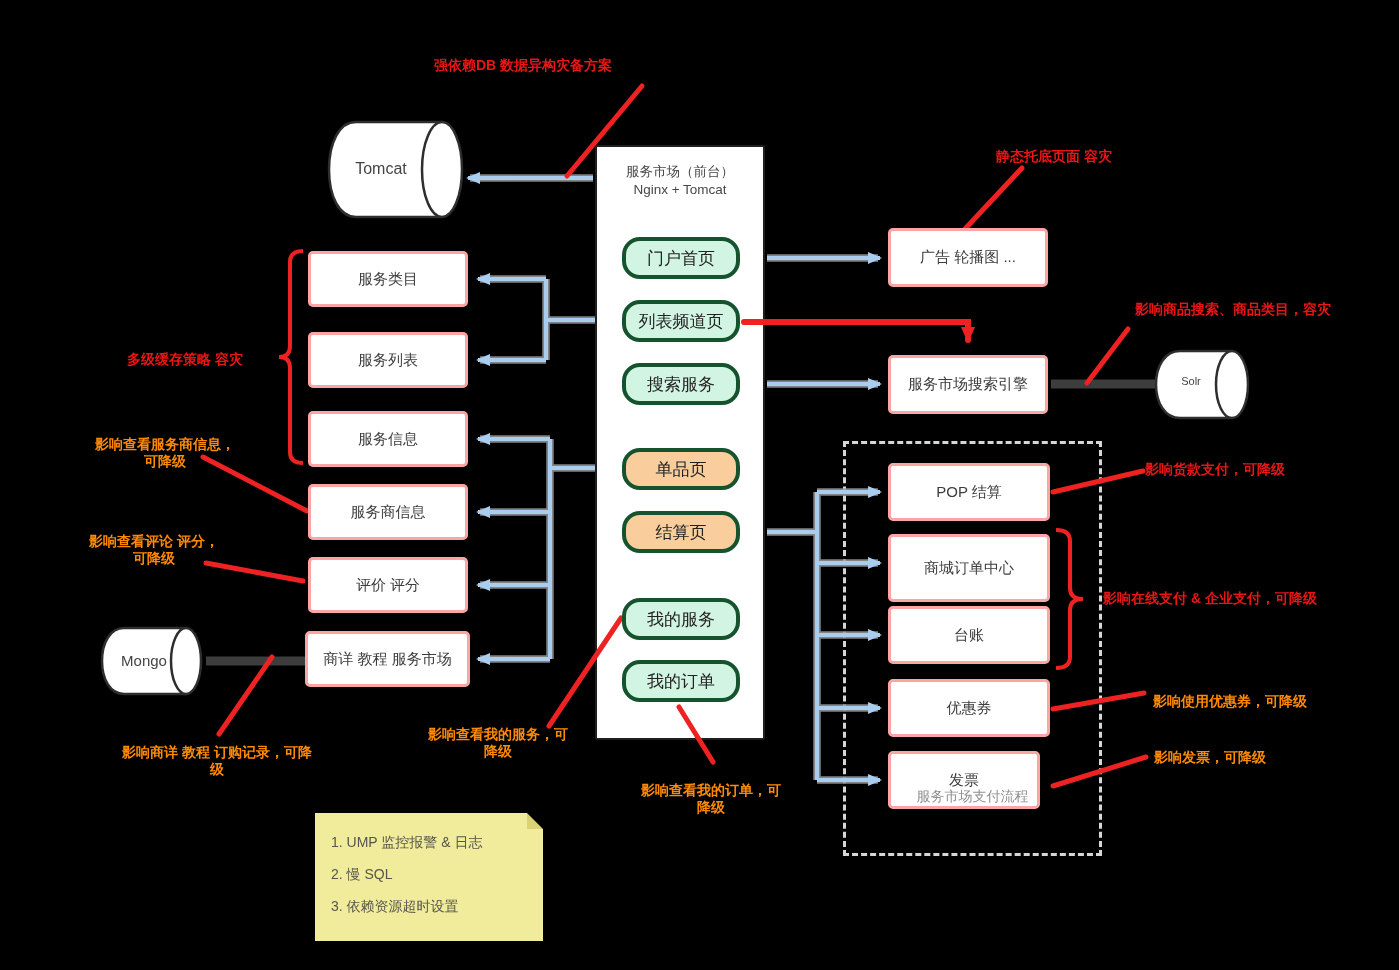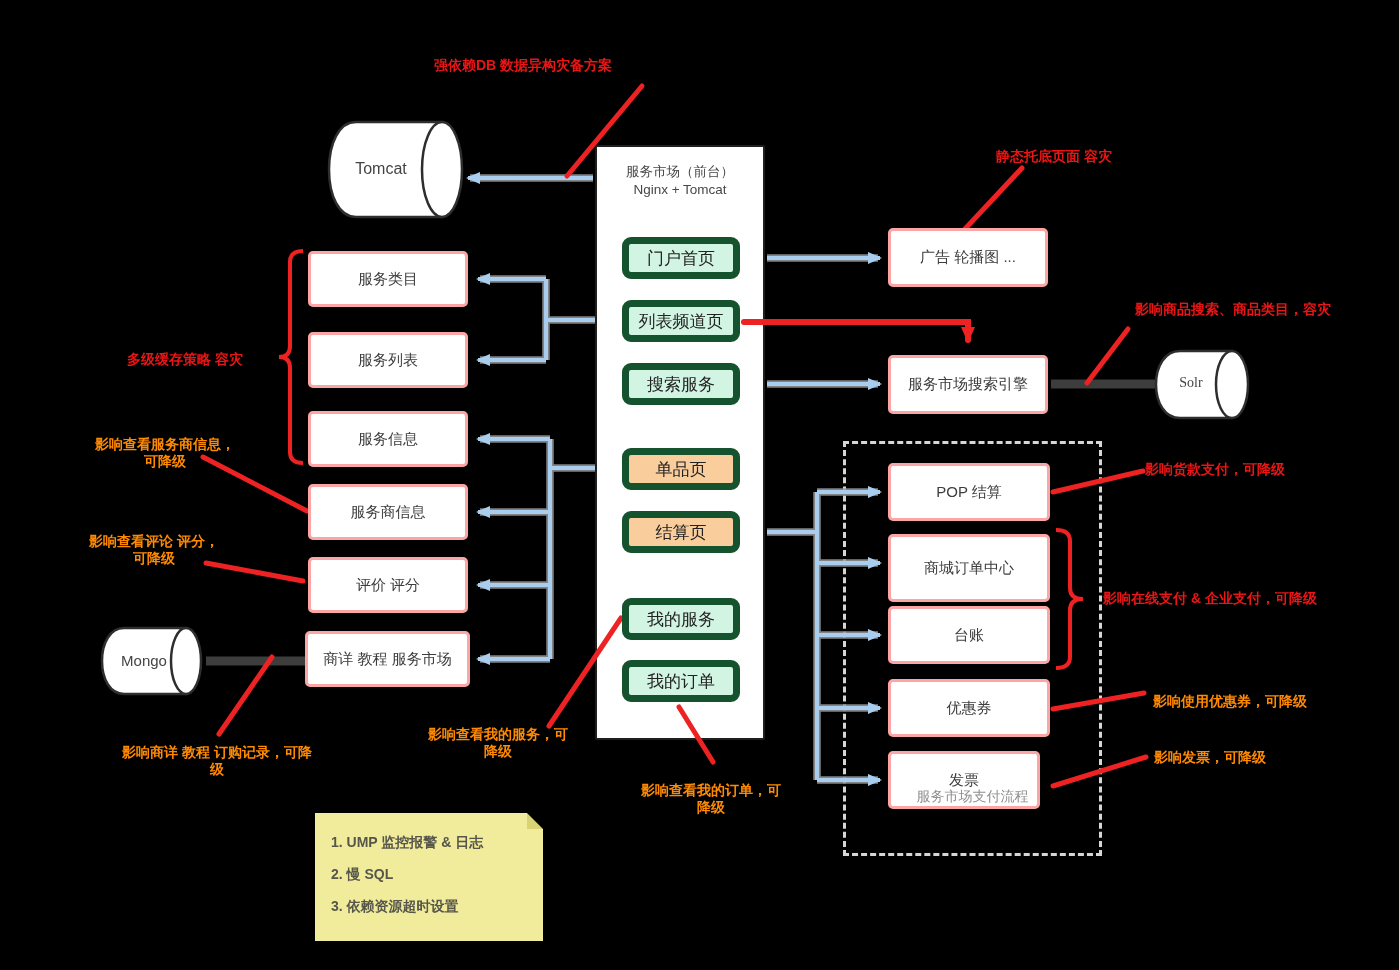--- a/index.html
+++ b/index.html
@@ -2,41 +2,41 @@
 <html><head>
 <meta charset="utf-8">
 <style>
   html,body{margin:0;padding:0;background:#000;}
   .canvas{position:relative;width:1399px;height:970px;background:#000;overflow:hidden;
           font-family:"Liberation Sans","DejaVu Sans",sans-serif;}
   .frontend-container{position:absolute;left:595px;top:145px;width:170px;height:595px;
       background:#fff;border:2px solid #1f1f1f;border-radius:2px;box-sizing:border-box;}
   .fe-title{position:absolute;left:595px;top:163px;width:170px;text-align:center;
       font-size:13.5px;line-height:18px;color:#474747;}
-  .btn{position:absolute;width:118px;height:42px;border:7px solid #14532d;border-radius:9px;
+  .btn{position:absolute;width:118px;height:42px;border:4px solid #14532d;border-radius:18px;
       box-sizing:border-box;display:flex;align-items:center;justify-content:center;
       font-size:17px;color:#222;}
   .btn.green{background:#d2f4e2;}
   .btn.orange{background:#f9cd9c;}
   .node{position:absolute;background:#fff;border:3px solid #fca5a5;border-radius:5px;
       box-sizing:border-box;display:flex;align-items:center;justify-content:center;
       font-size:15px;color:#3d3d3d;}
   .payment-container{position:absolute;left:843px;top:441px;width:259px;height:415px;
       border:3px dashed #d6d6d6;box-sizing:border-box;}
   .payment-label{position:absolute;left:843px;top:788px;width:259px;text-align:center;
       font-size:14px;color:#8f8f8f;}
   .cyl-label{position:absolute;text-align:center;font-size:16px;color:#444;}
   .ann{position:absolute;font-weight:bold;font-size:14px;line-height:17px;text-align:center;}
   .ann.red{color:#ea1515;}
   .ann.org{color:#ff8a00;}
   .nowrap{white-space:nowrap;}
   .note{position:absolute;left:315px;top:813px;width:228px;height:128px;background:#f0ec9c;}
   .note::after{content:"";position:absolute;right:0;top:0;width:0;height:0;
       border-left:16px solid #d9d374;border-top:16px solid #000;}
-  .note-line{margin:0;padding:0 0 0 16px;font-size:14px;color:#56564a;line-height:32px;font-weight:bold;}
+  .note-line{margin:0;padding:0 0 0 16px;font-size:14px;color:#56564a;line-height:32px;}
   .note-body{padding-top:13px;}
   svg.wires{position:absolute;left:0;top:0;z-index:3;}
   .layer-top{z-index:4;}
   .layer-bg{z-index:1;}
 </style>
 </head>
 <body>
 
 <div class="canvas">
 
@@ -140,21 +140,21 @@
   <div class="node layer-top" style="left:888px;top:355px;width:160px;height:59px;">服务市场搜索引擎</div>
 
   <div class="node layer-top" style="left:888px;top:463px;width:162px;height:58px;">POP 结算</div>
   <div class="node layer-top" style="left:888px;top:534px;width:162px;height:68px;">商城订单中心</div>
   <div class="node layer-top" style="left:888px;top:606px;width:162px;height:58px;">台账</div>
   <div class="node layer-top" style="left:888px;top:679px;width:162px;height:58px;">优惠券</div>
   <div class="node layer-top" style="left:888px;top:751px;width:152px;height:58px;">发票</div>
   <div class="payment-label layer-top">服务市场支付流程</div>
 
   <div class="cyl-label layer-top" style="left:331px;top:160px;width:100px;">Tomcat</div>
-  <div class="cyl-label layer-top" style="left:1158px;top:375px;width:66px;font-size:14px;font-family:Liberation Serif, serif;">Solr</div>
+  <div class="cyl-label layer-top" style="left:1158px;top:375px;width:66px;font-size:11px;">Solr</div>
   <div class="cyl-label layer-top" style="left:104px;top:652px;width:80px;font-size:15px;">Mongo</div>
 
   <div class="ann red nowrap layer-top" style="left:423px;top:57px;width:200px;">强依赖DB 数据异构灾备方案</div>
   <div class="ann red nowrap layer-top" style="left:979px;top:148px;width:150px;">静态托底页面 容灾</div>
   <div class="ann red nowrap layer-top" style="left:1093px;top:301px;width:280px;">影响商品搜索、商品类目，容灾</div>
   <div class="ann red nowrap layer-top" style="left:110px;top:351px;width:150px;">多级缓存策略 容灾</div>
   <div class="ann red nowrap layer-top" style="left:1135px;top:461px;width:160px;">影响货款支付，可降级</div>
   <div class="ann red nowrap layer-top" style="left:1090px;top:590px;width:240px;">影响在线支付 &amp; 企业支付，可降级</div>
 
   <div class="ann org layer-top" style="left:92px;top:436px;width:146px;">影响查看服务商信息，可降级</div>

